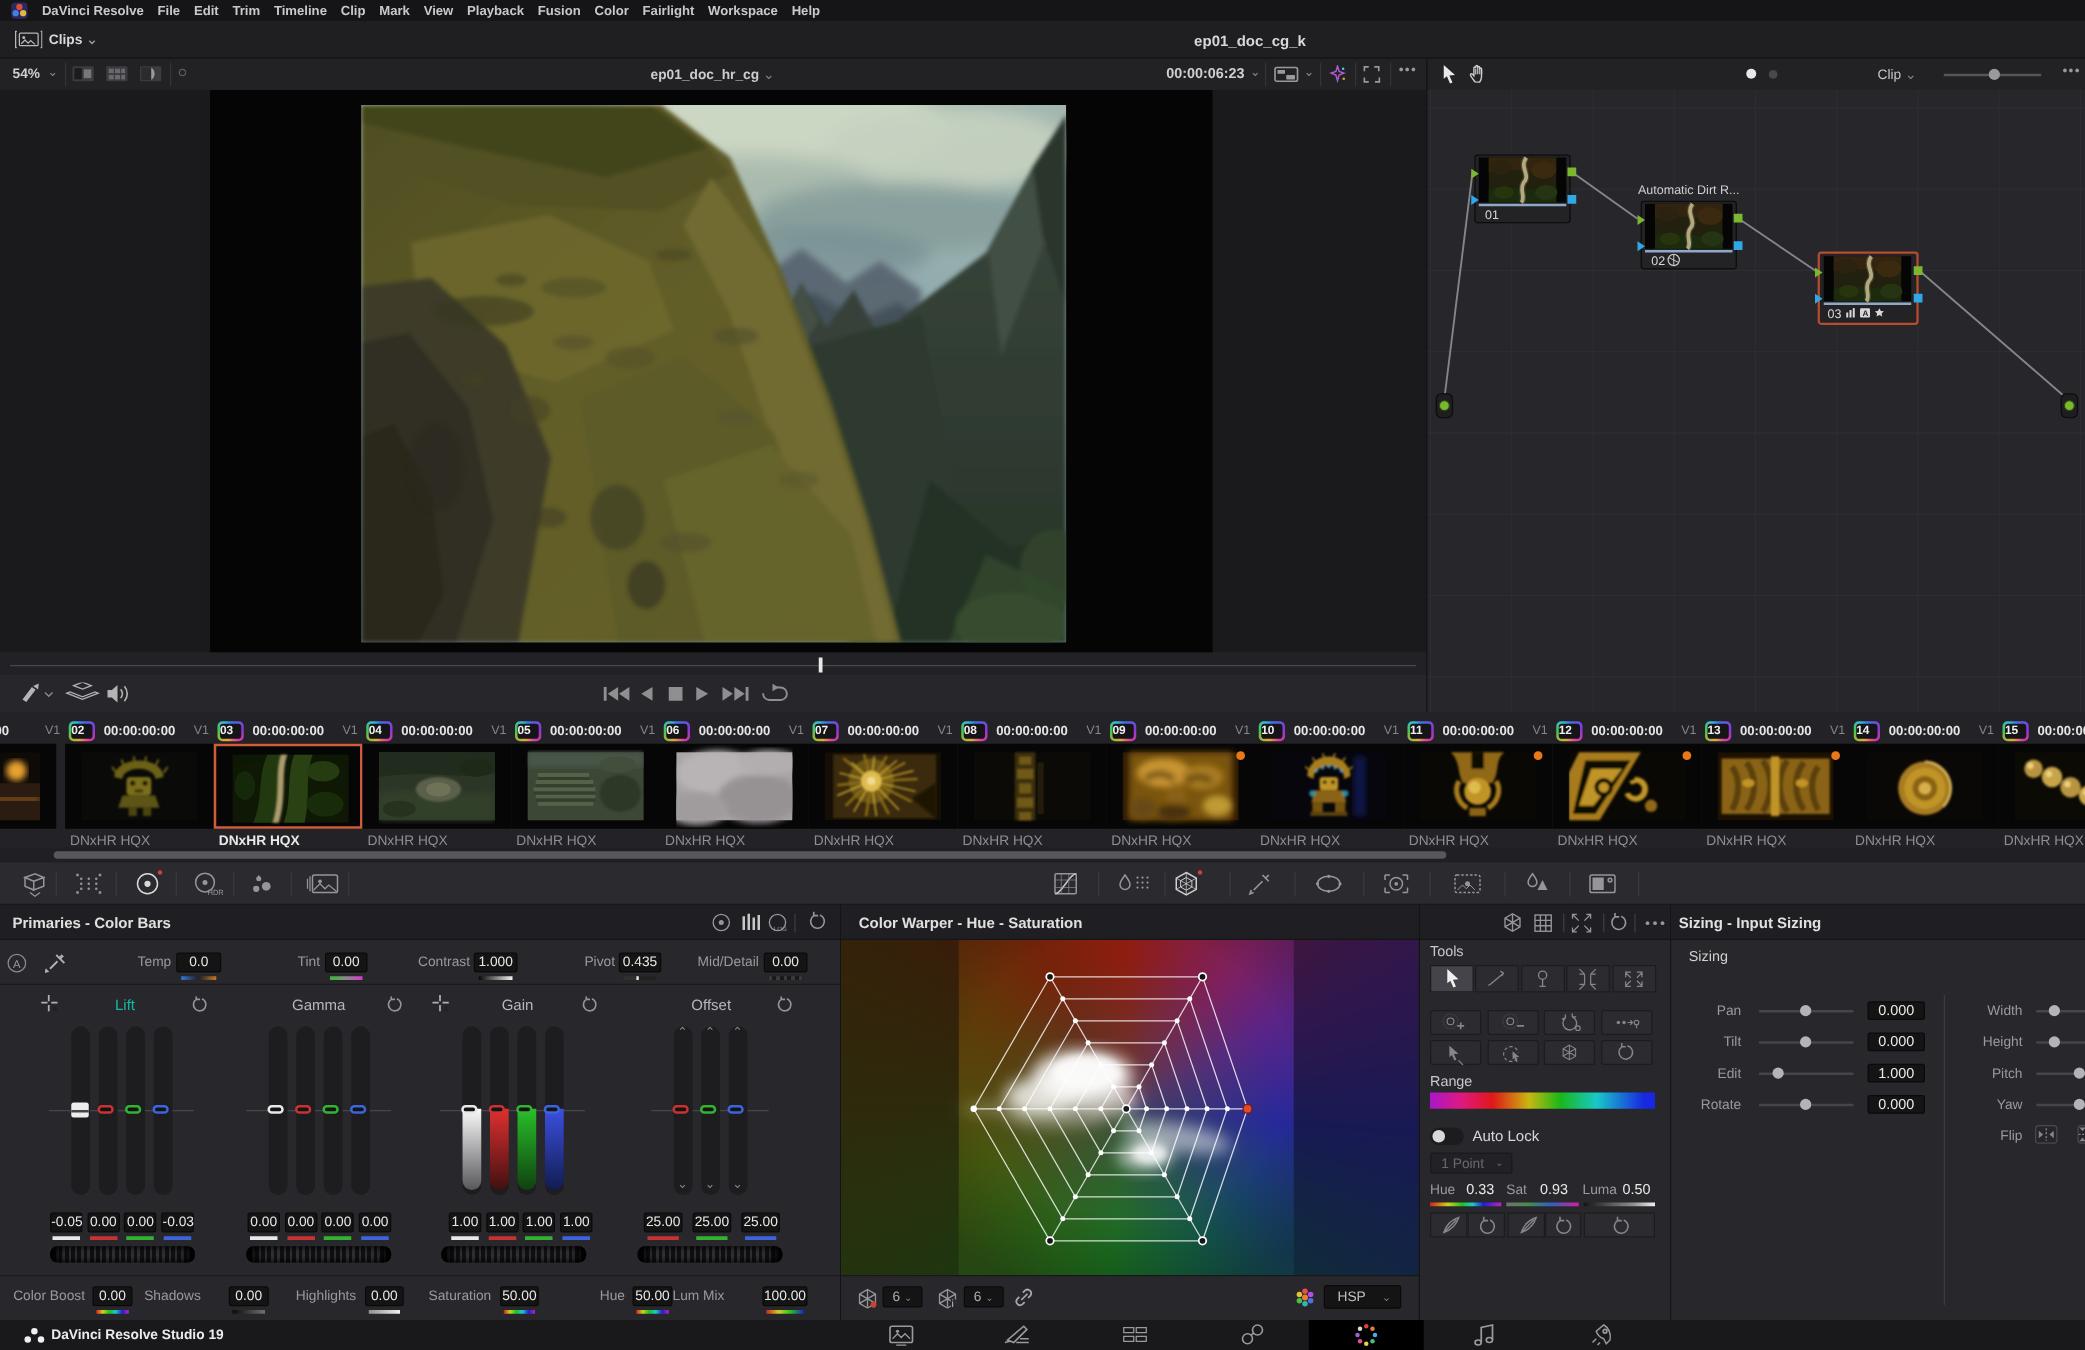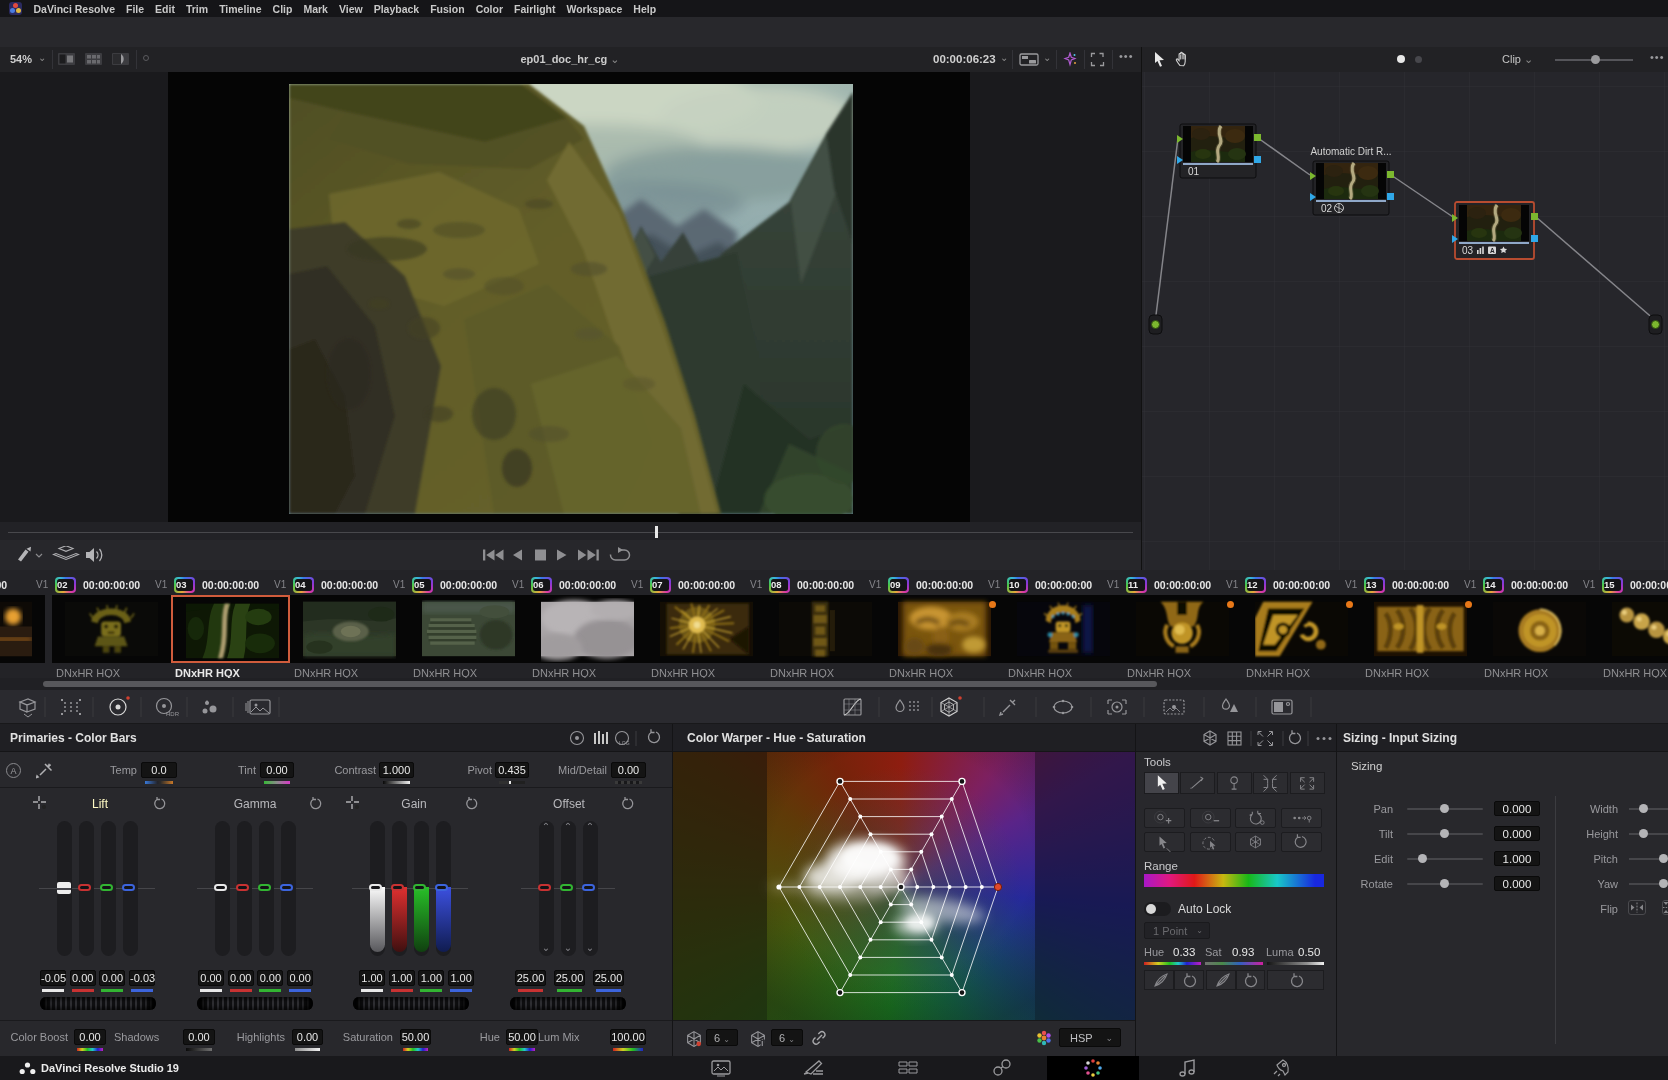--- a/index.html
+++ b/index.html
@@ -87,20 +87,30 @@
       <div class="mi">Timeline</div>
       <div class="mi">Clip</div>
     <div class="mi">Mark</div>
       <div class="mi">View</div>
       <div class="mi">Playback</div>
     <div class="mi">Fusion</div>
       <div class="mi">Color</div>
       <div class="mi">Fairlight</div>
     <div class="mi">Workspace</div>
       <div class="mi">Help</div>
+  </div>
+  <div id="clipsbar" class="abs">
+    <svg id="clipsico" class="abs" viewBox="0 0 22 15">
+        <path d="M1.5 1 h-1 v13 h1 M20.5 1 h1 v13 h-1" stroke="#b8b8bb" fill="none"></path>
+        <rect x="3.5" y="2.5" width="15" height="10" rx="1" fill="none" stroke="#b8b8bb"></rect>
+        <circle cx="7" cy="6" r="1.2" fill="#b8b8bb"></circle>
+        <path d="M5 11 l3-3 2.5 2.5 2-2 3.5 3" stroke="#b8b8bb" fill="none" stroke-width="1"></path>
+      </svg>
+    <div id="clipslbl" class="abs">Clips <span style="color:#909090">⌄</span></div>
+    <div id="toptitle" class="abs">ep01_doc_cg_k</div>
   </div>
   <div id="vhead" class="abs">
     <div class="abs" style="left:10px;top:6px;font-size:11px;font-weight:bold;color:#cfcfcf">54%</div>
     <div class="abs" style="left:38px;top:5px;color:#8a8a8a;font-size:10px">⌄</div>
     <div class="vdiv" style="left:52px"></div>
     <svg class="abs" style="left:57px;top:5px" width="80" height="15" viewBox="0 0 80 15">
       <rect x="1" y="1" width="17" height="12" rx="1" fill="#3c3c40"></rect>
         <rect x="2.5" y="2.5" width="6" height="9" fill="#1c1c1e"></rect>
         <rect x="10" y="3.5" width="6" height="7" fill="#77777a"></rect>
       <rect x="28" y="1" width="17" height="12" rx="1" fill="#3c3c40"></rect>
@@ -789,21 +799,21 @@
     <div class="abs" style="left:264px;top:57px;width:26px;height:2.5px;background:linear-gradient(90deg,#38b838,#8a8a8a 50%,#d838c8)"></div>
     <div class="lbl" style="left:290px;top:40px;width:86px;text-align:right">Contrast</div>
     <div class="box" style="left:379px;top:38px;width:35px;height:16px;line-height:15px">1.000</div>
     <div class="abs" style="left:383px;top:57px;width:27px;height:2.5px;background:linear-gradient(90deg,#080808,#f0f0f0)"></div>
     <div class="lbl" style="left:398px;top:40px;width:94px;text-align:right">Pivot</div>
     <div class="box" style="left:495px;top:38px;width:34px;height:16px;line-height:15px">0.435</div>
     <div class="abs" style="left:499px;top:57px;width:26px;height:2.5px;background:linear-gradient(90deg,#303030 38%,#e8e8e8 40%,#e8e8e8 45%,#202020 47%)"></div>
     <div class="lbl" style="left:498px;top:40px;width:109px;text-align:right">Mid/Detail</div>
     <div class="box" style="left:611px;top:38px;width:35px;height:16px;line-height:15px">0.00</div>
     <div class="abs" style="left:615px;top:57px;width:27px;height:2.5px;background:repeating-linear-gradient(90deg,#3a3a3a 0 3px,#18181a 3px 6px)"></div>
-    <div class="lbl" style="left:60px;top:73px;width:80px;text-align:center;font-size:12px;color:#fef9c3">Lift</div>
+    <div class="lbl" style="left:60px;top:73px;width:80px;text-align:center;font-size:12px;color:#14b8a6">Lift</div>
     <svg class="abs" style="left:32px;top:71px" width="16" height="16" viewBox="0 0 16 16">
         <path d="M7 1 v5 M7 9 v5 M1 7 h5 M9 7 h5" stroke="#b0b0b3" stroke-width="1.4"></path>
         <circle cx="12" cy="12" r="2" fill="#222"></circle>
       </svg>
     <svg class="abs" style="left:152px;top:73px" width="15" height="15" viewBox="0 0 15 15">
         <path d="M5 2.5 a5 5 0 1 0 4.5 -0.5 M5 2.5 h3 M5 2.5 v-2.5" stroke="#96969a" fill="none" stroke-width="1.3"></path>
       </svg>
     <div class="abs" style="left:39px;top:164px;width:116px;height:1px;background:#46464a"></div>
     <div class="abs" style="left:56.5px;top:97px;width:15px;height:135px;background:#1d1d20;border-radius:7.5px"></div>
     <div class="abs" style="left:57px;top:158px;width:14px;height:12px;background:#ededed;border-radius:2px"></div>
@@ -896,21 +906,21 @@
     <div class="abs" style="left:518px;top:265px;width:25px;height:2.5px;background:#c83232"></div>
     <div class="box" style="left:554px;top:246px;width:31px;height:16px;line-height:15px">25.00</div>
     <div class="abs" style="left:557px;top:265px;width:25px;height:2.5px;background:#32b432"></div>
     <div class="box" style="left:593px;top:246px;width:31px;height:16px;line-height:15px">25.00</div>
     <div class="abs" style="left:596px;top:265px;width:25px;height:2.5px;background:#3c64dc"></div>
     <div class="abs" style="left:510px;top:273px;width:116px;height:13px;border-radius:6px;background:repeating-linear-gradient(90deg,#303034 0 2px,#101012 2px 5px);box-shadow:inset 0 0 6px #000,inset 12px 0 8px -6px #000,inset -12px 0 8px -6px #000"></div>
     <div class="abs" style="left:0;top:296px;width:672px;height:1px;background:#1a1a1d"></div>
     <div class="lbl" style="left:0px;top:307px;width:68px;text-align:right">Color Boost</div>
     <div class="box" style="left:74px;top:305px;width:32px;height:16px;line-height:15px">0.00</div>
     <div class="abs" style="left:77px;top:324px;width:26px;height:2.5px;background:linear-gradient(90deg,#d02020,#d0d020,#20c020,#20c8c8,#2020d0,#c020c0)"></div>
-    <div class="lbl" style="left:114px;top:307px;width:68px;text-align:left">Shadows</div>
+    <div class="lbl" style="left:104px;top:307px;width:68px;text-align:center">Shadows</div>
     <div class="box" style="left:183px;top:305px;width:32px;height:16px;line-height:15px">0.00</div>
     <div class="abs" style="left:186px;top:324px;width:26px;height:2.5px;background:linear-gradient(90deg,#0a0a0a,#707070)"></div>
     <div class="lbl" style="left:212px;top:307px;width:73px;text-align:right">Highlights</div>
     <div class="box" style="left:292px;top:305px;width:31px;height:16px;line-height:15px">0.00</div>
     <div class="abs" style="left:295px;top:324px;width:25px;height:2.5px;background:linear-gradient(90deg,#909090,#f0f0f0)"></div>
     <div class="lbl" style="left:318px;top:307px;width:75px;text-align:right">Saturation</div>
     <div class="box" style="left:400px;top:305px;width:31px;height:16px;line-height:15px">50.00</div>
     <div class="abs" style="left:403px;top:324px;width:25px;height:2.5px;background:linear-gradient(90deg,#d02020,#d0d020,#20c020,#20c8c8,#2020d0,#c020c0)"></div>
     <div class="lbl" style="left:452px;top:307px;width:48px;text-align:right">Hue</div>
     <div class="box" style="left:506px;top:305px;width:32px;height:16px;line-height:15px">50.00</div>

